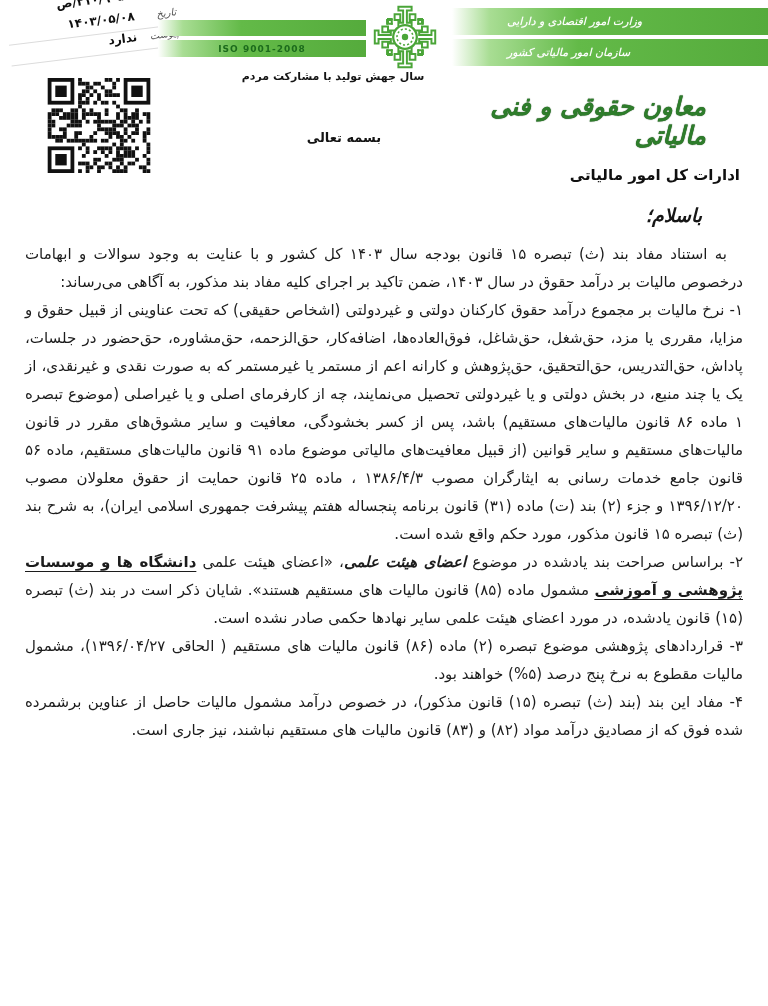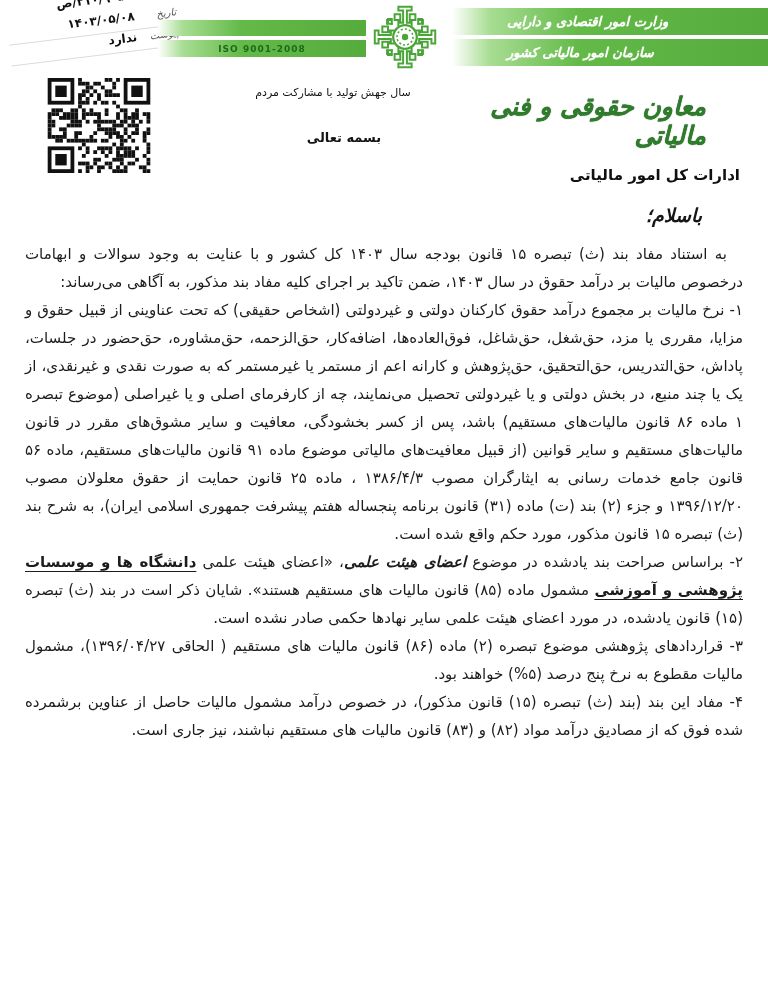--- a/index.html
+++ b/index.html
@@ -22,40 +22,40 @@
   .meta-rule { border-bottom:1px solid #dcdcdc; }
 
   
   .bar { position:absolute; overflow:hidden; }
   .bar-grad { background:linear-gradient(90deg, #ffffff 0%, #a8dd93 12%, #63ba48 40%, #55ab3c 100%); }
   .bar-right-1 { top:8px;  left:452px; right:0; height:27px; }
   .bar-right-2 { top:39px; left:452px; right:0; height:27px; }
   .bar-text {
     position:absolute; inset:0; display:flex; align-items:center; justify-content:flex-end;
     padding-left:55px; direction:rtl;
-    color:#ffffff; font-size:13px; font-weight:bold; font-style:italic;
+    color:#ffffff; font-size:11px; font-weight:normal; font-style:italic;
     text-shadow:0 0 1px rgba(255,255,255,.6);
   }
   .bar-left-1 { top:20px; left:158px; width:208px; height:16px; }
   .bar-left-2 { top:40px; left:158px; width:208px; height:17px; }
   .iso-text {
     position:absolute; inset:0; display:flex; align-items:center; justify-content:center;
     color:#1c6b1c; font-size:9px; font-weight:bold; letter-spacing:1px;
   }
 
   
   .emblem { position:absolute; top:3px; left:366px; width:78px; height:68px; }
 
   
   .qr { position:absolute; top:78px; left:47px; width:104px; height:95px; }
 
   
   .slogan {
-    position:absolute; top:86px; left:228px; width:210px; text-align:center;
-    direction:rtl; font-size:11px; font-weight:normal; color:#141414;
+    position:absolute; top:70px; left:228px; width:210px; text-align:center;
+    direction:rtl; font-size:11px; font-weight:bold; color:#141414;
   }
   .deputy-title {
     position:absolute; top:92px; right:62px; width:260px; text-align:right;
     direction:rtl; font-size:25px; font-weight:bold; font-style:italic;
     color:#2e7d2b; text-shadow:0 0 1px #123d10;
   }
   .bismillah {
     position:absolute; top:130px; left:279px; width:130px; text-align:center;
     direction:rtl; font-size:13px; font-weight:bold; color:#141414;
   }

